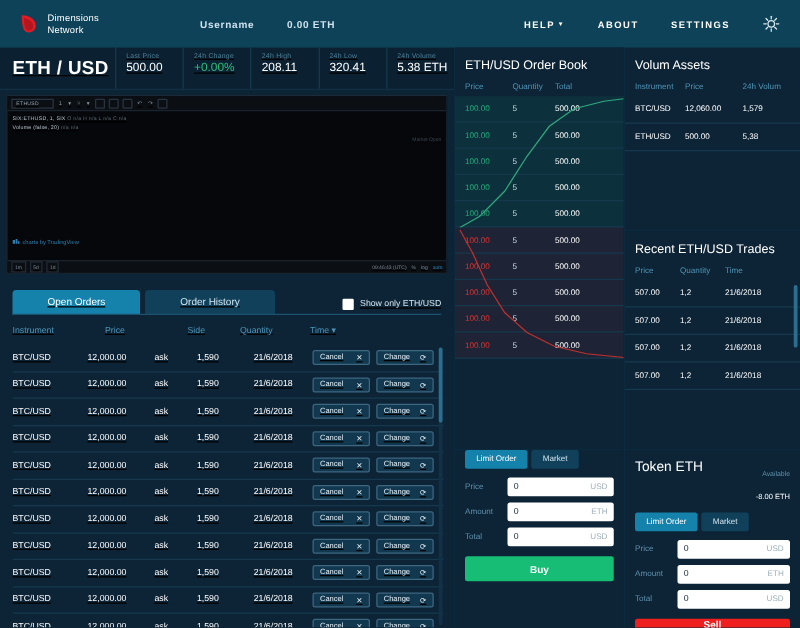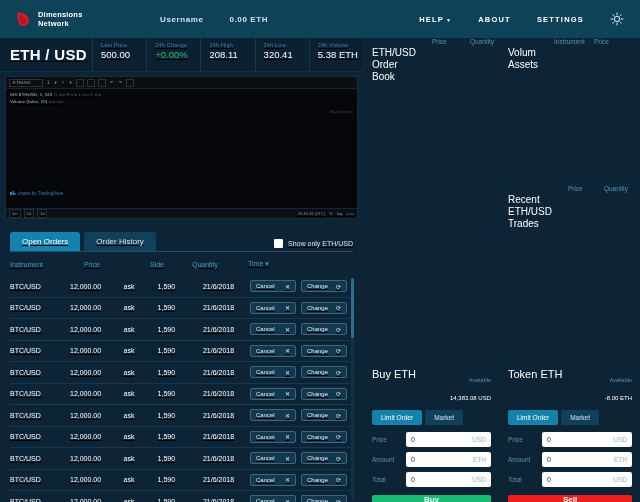--- a/index.html
+++ b/index.html
@@ -13,21 +13,21 @@
 
   
   .topbar {
     height: 38px; background: #0e4258; display: flex; align-items: center;
     flex: 0 0 38px; position: relative;
   }
   .brand { display: flex; align-items: center; gap: 6px; padding-left: 14px; width: 160px; }
   .logo-mark { width: 18px; height: 18px; position: relative; flex: 0 0 18px; }
   .logo-mark svg { display: block; }
   .brand-text {
-    font-size: 7.5px; font-weight: bold; color: #ffffff; line-height: 9px;
+    font-size: 7.5px; font-weight: normal; color: #ffffff; line-height: 9px;
     letter-spacing: .2px; white-space: pre-line;
   }
   .topnav-left { display: flex; align-items: center; gap: 26px; font-size: 8px; color: #cfe3ee; letter-spacing: .6px; }
   .topnav-left .item { font-weight: bold; }
   .topnav-right { margin-left: auto; display: flex; align-items: center; gap: 26px; padding-right: 16px;
     font-size: 7.5px; color: #ffffff; letter-spacing: 1.2px; font-weight: bold; }
   .caret { font-size: 5px; margin-left: 2px; vertical-align: middle; }
   .sun-icon { width: 14px; height: 14px; }
 
   
@@ -75,21 +75,21 @@
     height: 10px; border-top: 1px solid #1b232c; display: flex; align-items: center;
     padding: 0 3px; gap: 3px; background: #0b0f14;
   }
   .tv-tf { font-size: 4px; color: #7b8894; border: 1px solid #222c36; padding: 0 2px; line-height: 7px; }
   .tv-right { margin-left: auto; display: flex; align-items: center; gap: 4px; font-size: 4px; color: #7b8894; }
   .tv-right .hl { color: #2e7fb0; }
 
   
   .tabs-row { display: flex; align-items: flex-end; padding: 6px 10px 0 10px; background: #0d2436; flex: 0 0 28px; position: relative; }
   .tab {
-    font-size: 8px; color: #cfe3ee; padding: 5px 12px; background: #11405a;
+    font-size: 8px; color: #cfe3ee; padding: 5px 28px; background: #11405a;
     border-radius: 3px 3px 0 0; line-height: 10px;
   }
   .tab.active { background: #1482ab; color: #ffffff; }
   .tab + .tab { margin-left: 4px; }
   .chk-wrap { margin-left: auto; display: flex; align-items: center; gap: 5px; padding-bottom: 4px; }
   .chk-box { width: 9px; height: 9px; background: #ffffff; border-radius: 1px; }
   .chk-label { font-size: 7px; color: #d4e5ef; }
   .tabs-underline { position: absolute; left: 10px; right: 10px; bottom: 0; height: 1px; background: #1d5170; }
 
   
@@ -107,21 +107,21 @@
   .c-act { flex: 1; display: flex; gap: 5px; justify-content: flex-end; padding-right: 8px; }
   .mini-btn {
     border: 1px solid #3d6781; border-radius: 2px; background: #12384f; color: #e4eef5;
     font-size: 6px; padding: 0 5px; height: 12px; display: flex; align-items: center; gap: 4px;
     min-width: 46px; justify-content: space-between;
   }
   .scrollbar { position: absolute; right: 1px; top: 2px; width: 3px; bottom: 2px; background: #123146; border-radius: 2px; }
   .scrollthumb { position: absolute; right: 1px; top: 2px; width: 3px; height: 60px; background: #2c6e90; border-radius: 2px; }
 
   
-  .panel { background: #0d2436; border-bottom: 1px solid #0b2a3d; display: flex; flex-direction: row; min-height: 0; }
+  .panel { background: #0d2436; border-bottom: 1px solid #0b2a3d; display: flex; flex-direction: column; min-height: 0; }
   .panel-title { font-size: 10px; color: #ffffff; padding: 9px 8px 7px 8px; line-height: 12px; }
   .ptab-head { display: flex; padding: 0 8px 4px 8px; }
   .ptab-head div { font-size: 6.5px; color: #4e93b5; }
 
   
   .ob { flex: 0 0 322px; position: relative; overflow: hidden; }
   .ob-rows { position: relative; }
   .ob-row { display: flex; align-items: center; height: 21px; border-bottom: 1px solid #16384e; padding: 0 8px; position: relative; z-index: 2; }
   .ob-row div { font-size: 6.5px; }
   .ob-p { width: 38px; }
@@ -568,27 +568,20 @@
               <div class="ob-row ask">
                 <div class="ob-p">100.00</div>
                 <div class="ob-q">5</div>
                 <div class="ob-t">500.00</div>
               </div>
             </div>
         </div>
       </div>
 
       <div class="panel trade">
-        <div class="trade-head">
-          <span class="trade-title">Buy ETH</span>
-          <span class="avail">
-            <span class="avail-l">Available</span><br>
-            <span class="avail-v">14,383.08 USD</span>
-          </span>
-        </div>
         <div class="ttabs">
           <span class="ttab active">Limit Order</span>
           <span class="ttab">Market</span>
         </div>
         <div class="field">
           <span class="field-label">Price</span>
           <span class="field-input">
             <span class="field-val">0</span>
             <span class="field-unit">USD</span>
           </span>

